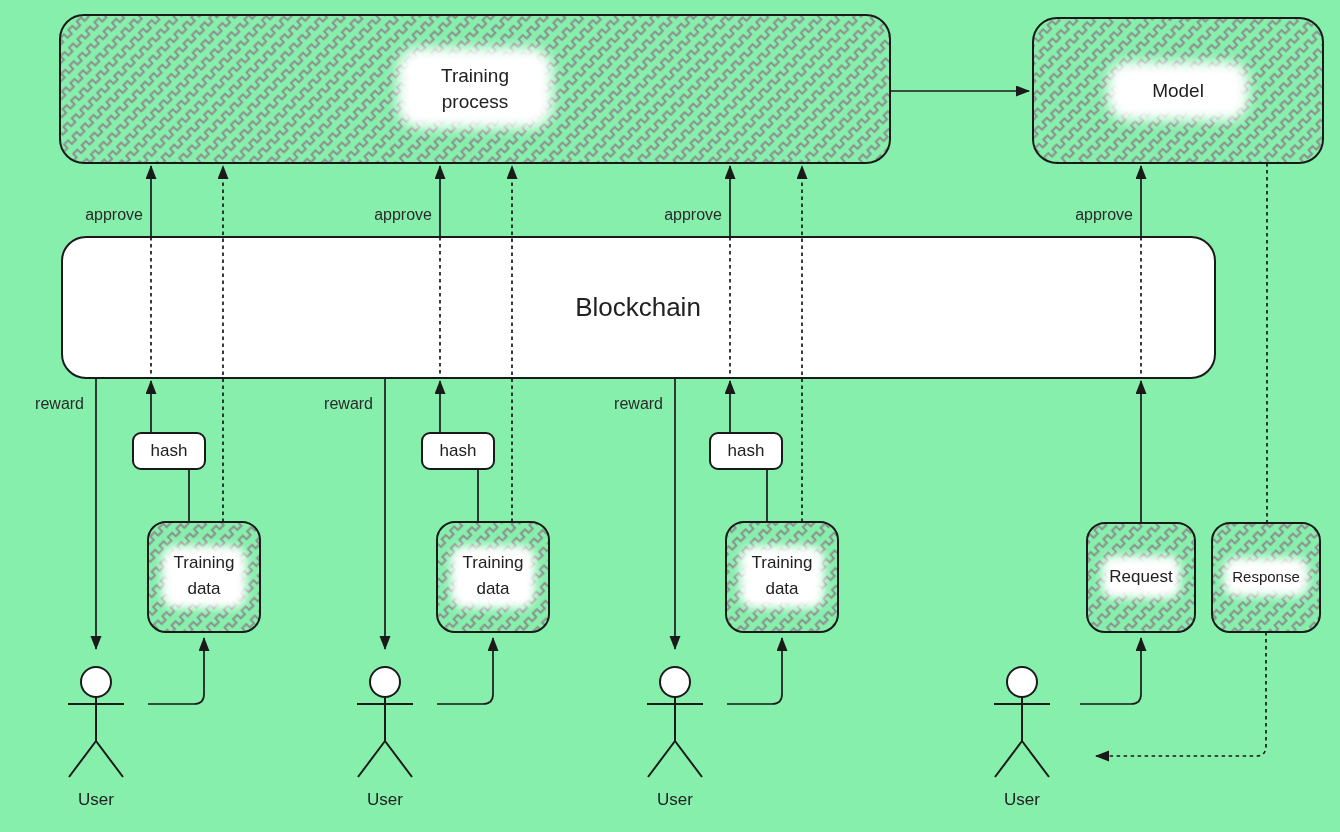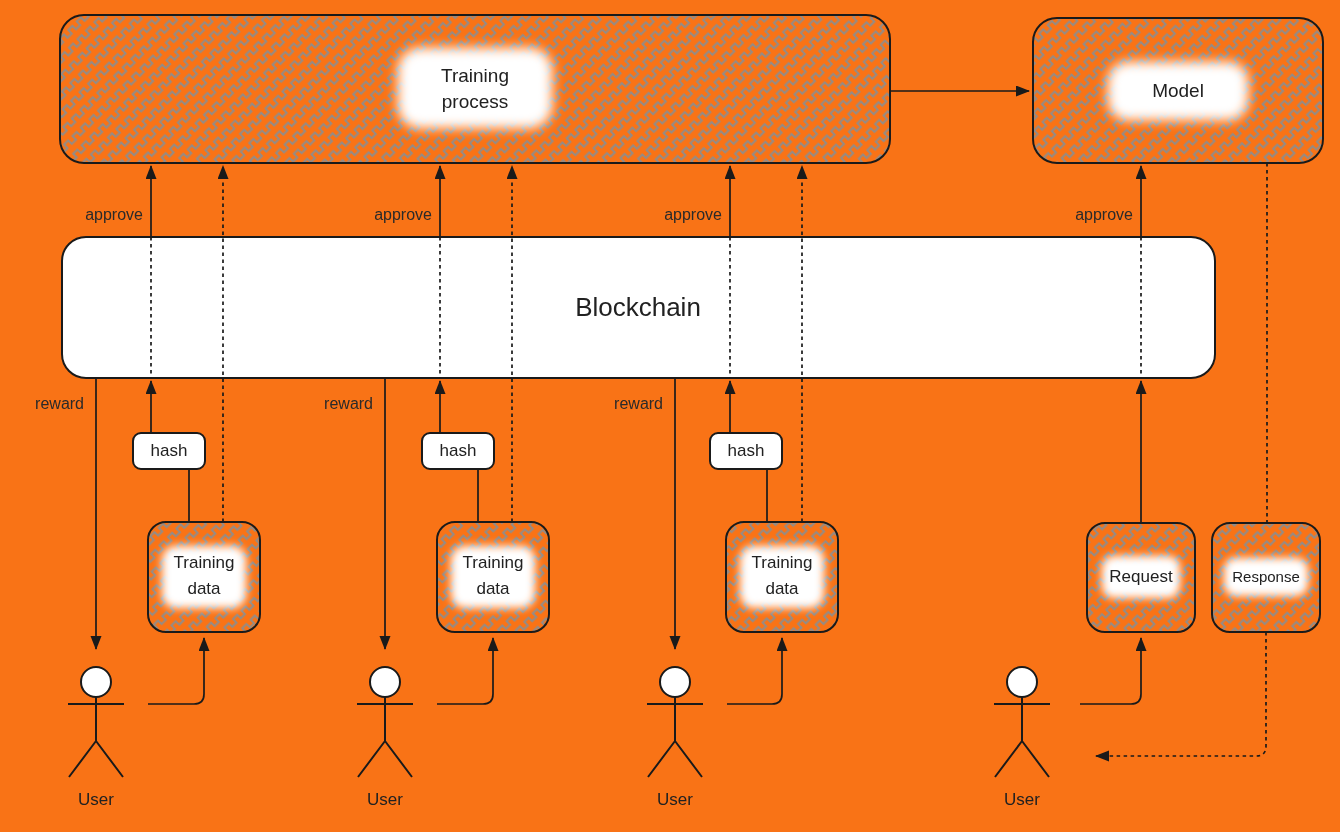--- a/index.html
+++ b/index.html
@@ -1,20 +1,20 @@
 <!DOCTYPE html>
 <html><head>
 <meta charset="utf-8">
 <style>
   html, body { margin: 0; padding: 0; background: #ffffff; }
   .canvas {
     position: relative;
     width: 1340px;
     height: 832px;
-    background: #f97316;
+    background: #86efac;
     font-family: "Liberation Sans", "DejaVu Sans", sans-serif;
     overflow: hidden;
   }
   svg { display: block; }
   text {
     font-family: "Liberation Sans", "DejaVu Sans", sans-serif;
     fill: #212121;
   }
   .node-label   { font-size: 19px; }
   .big-label    { font-size: 26px; }

